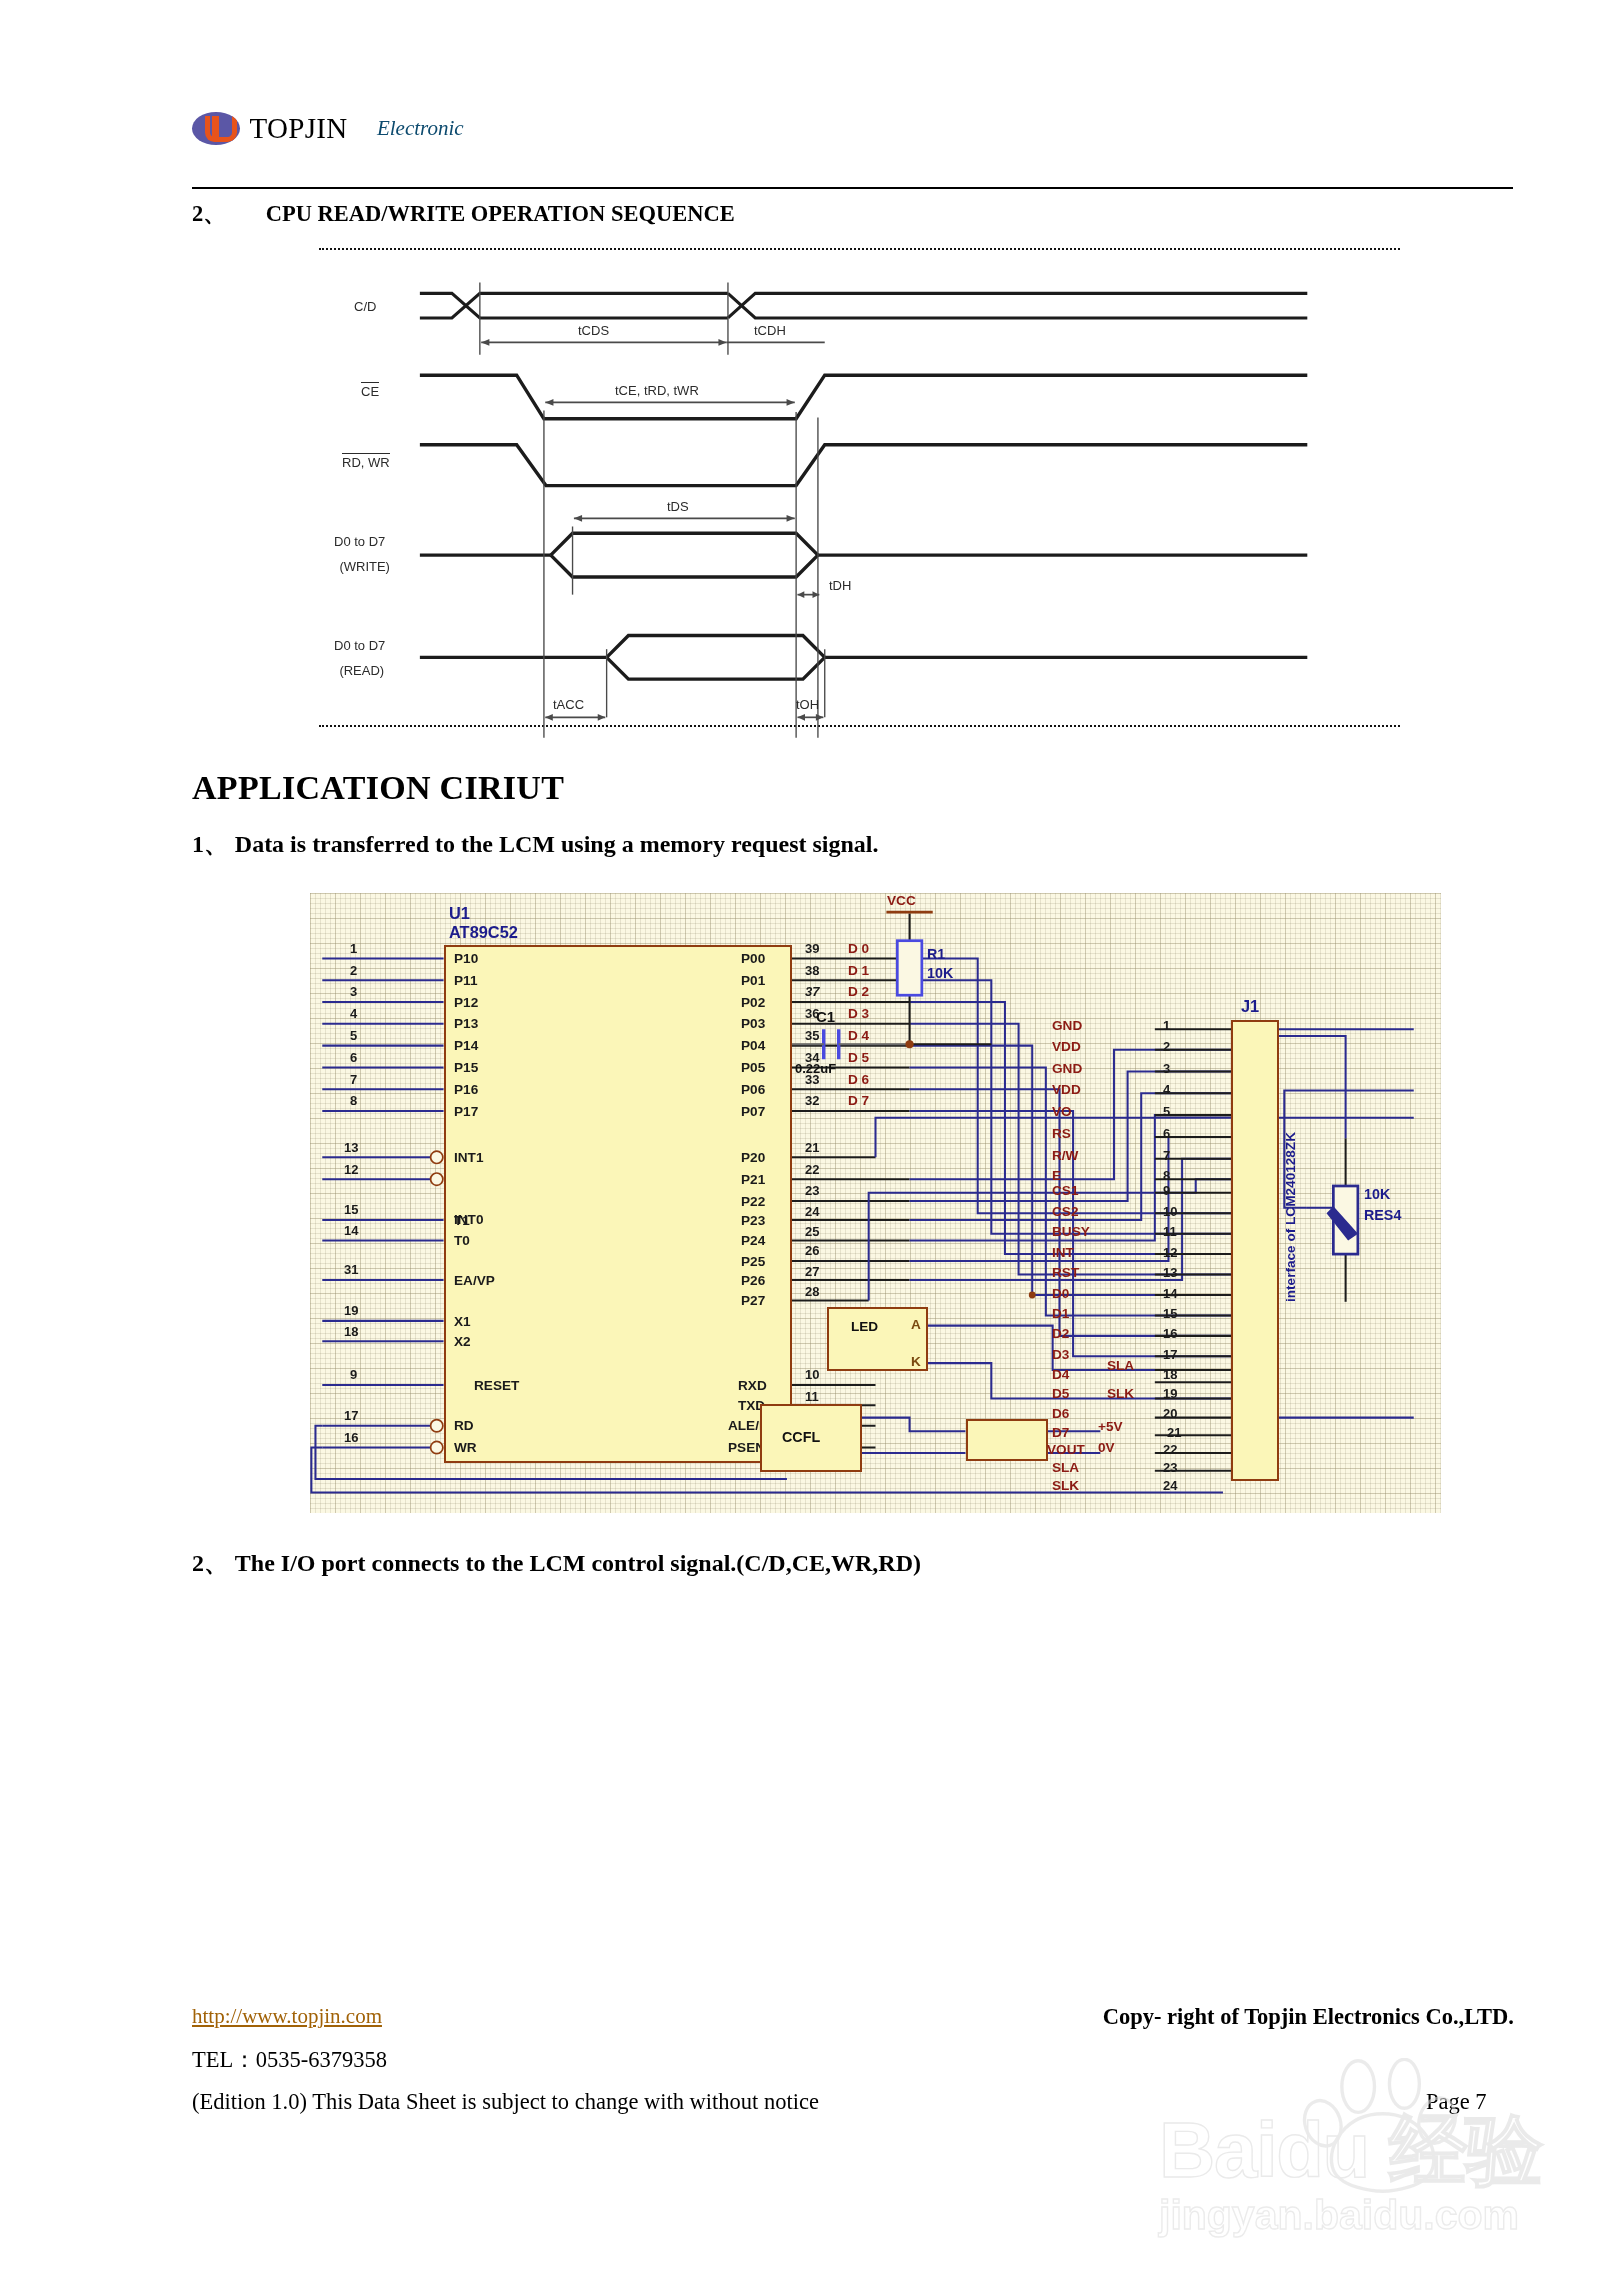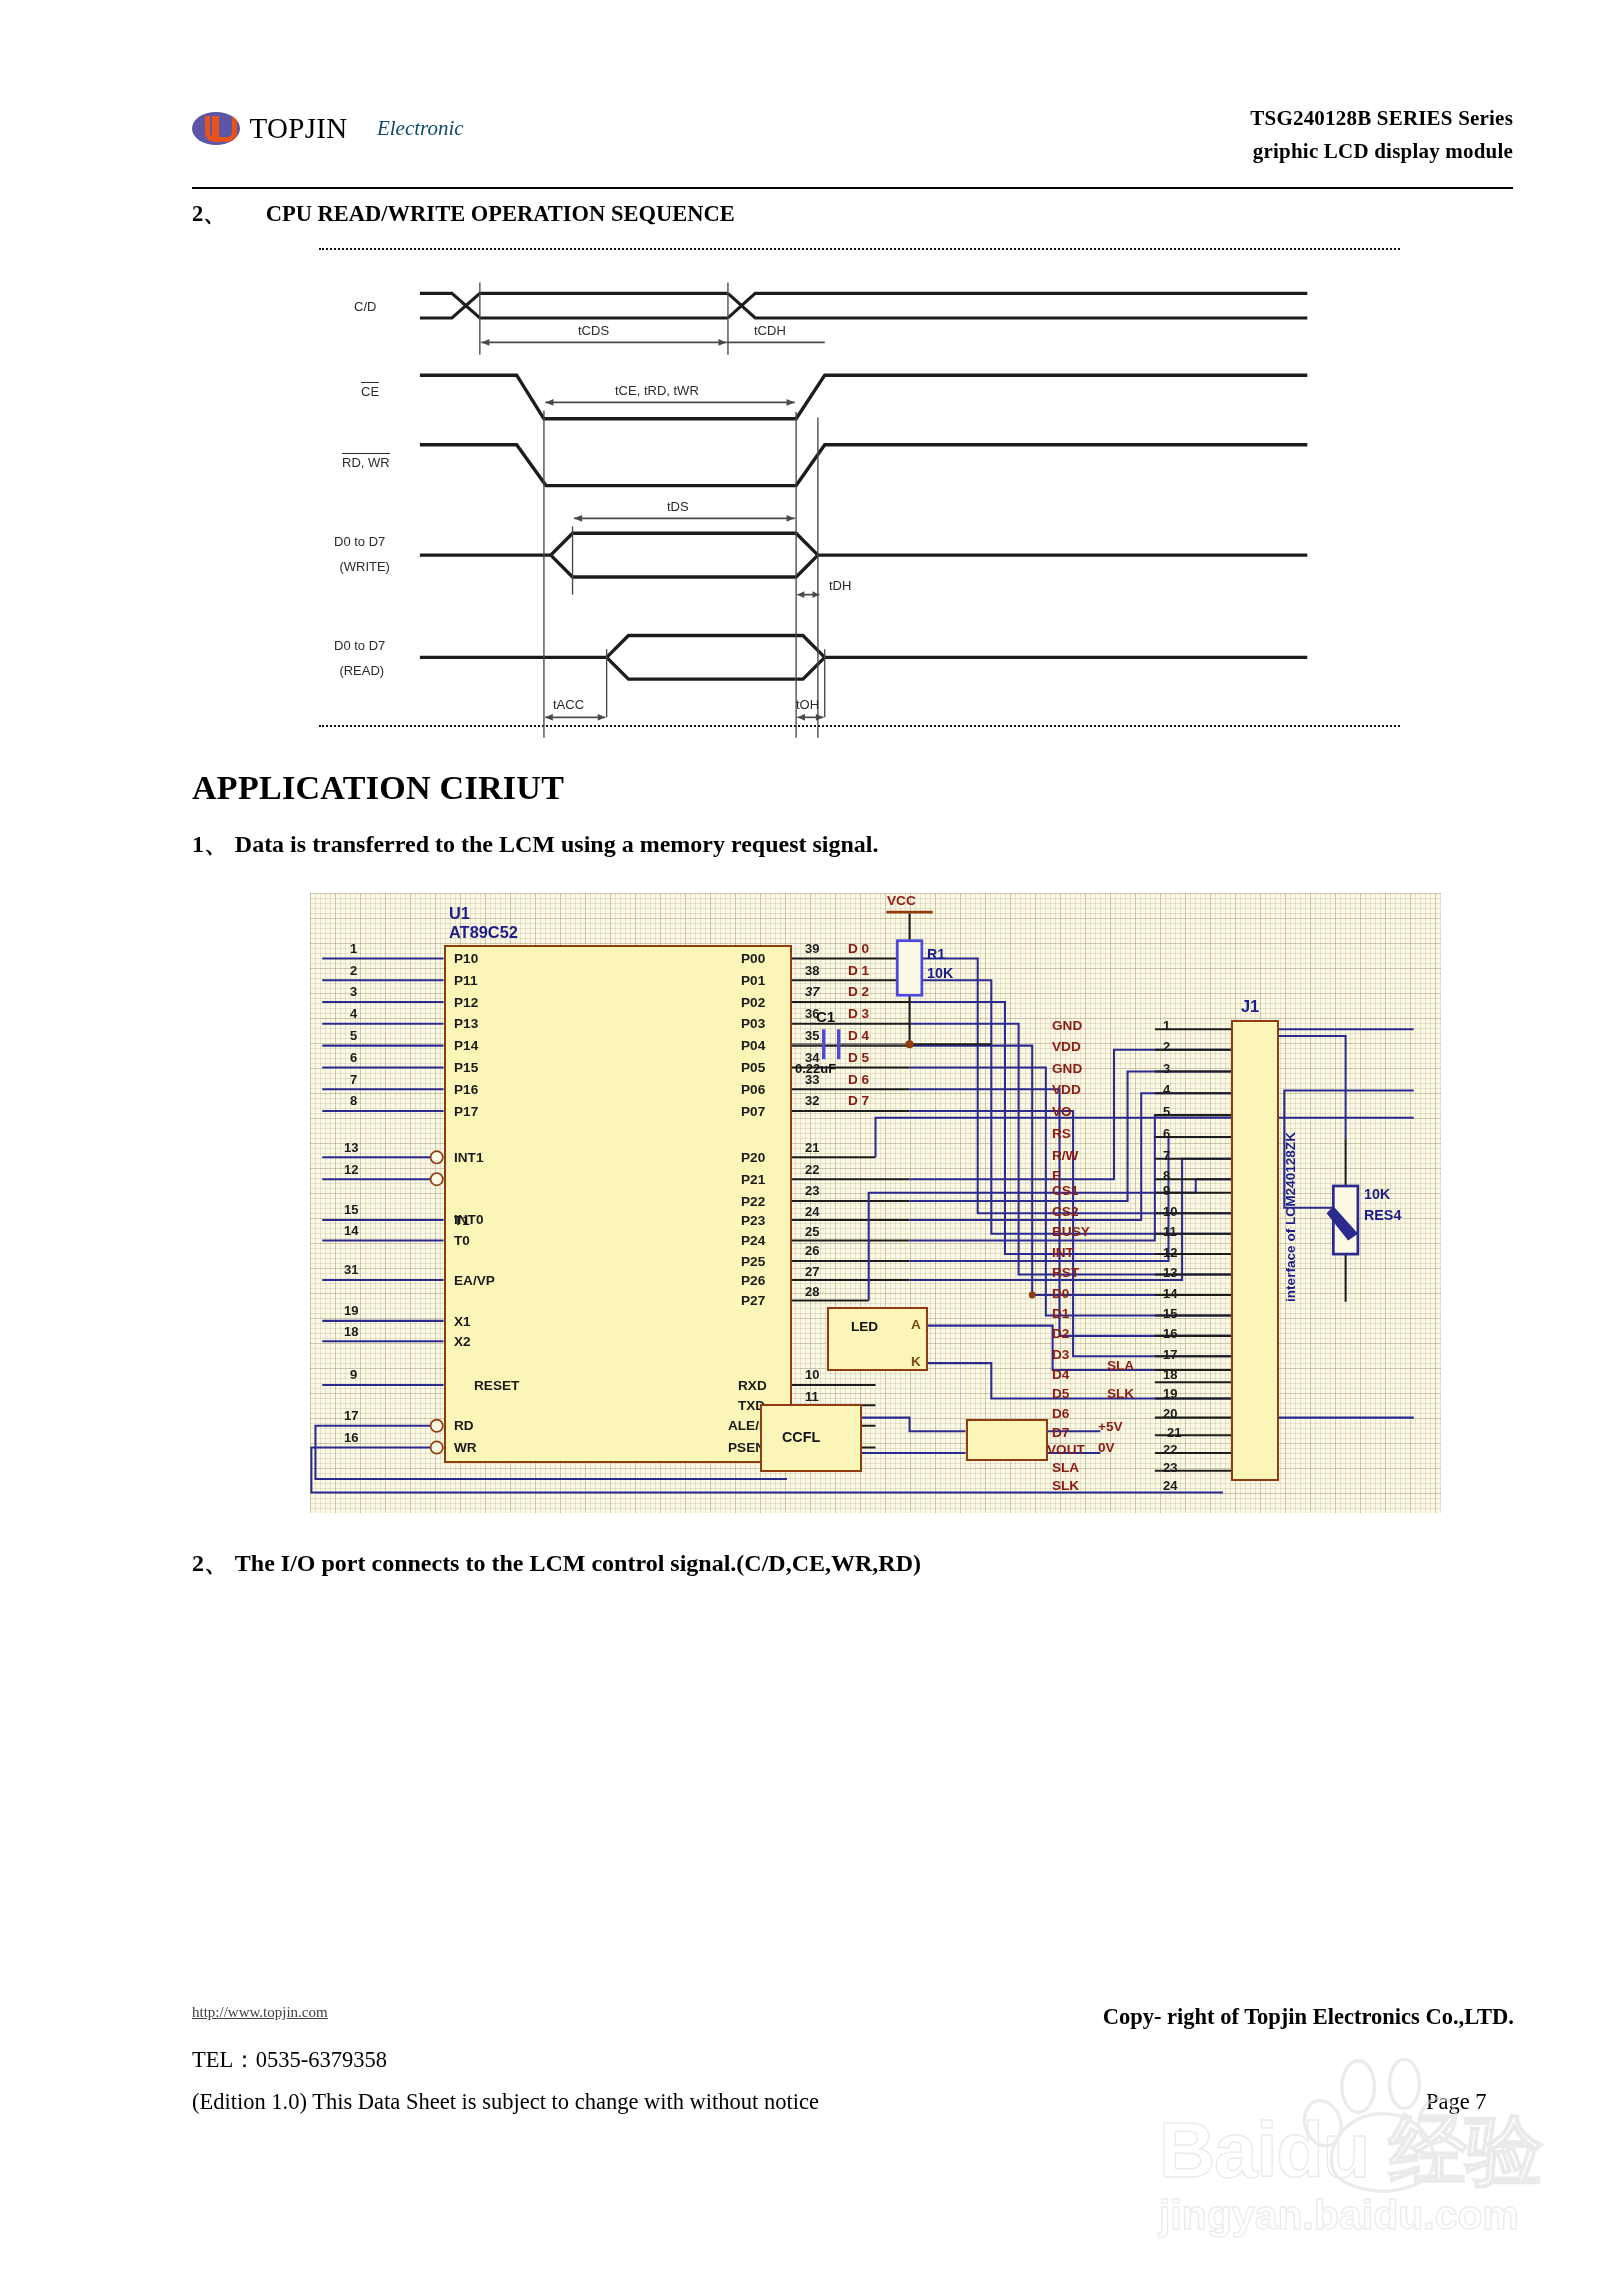--- a/index.html
+++ b/index.html
@@ -112,22 +112,22 @@
             font-size: 15px; font-weight: bold; color: #111; white-space: nowrap; }
   .vtext {
     position: absolute; font-family: "Liberation Sans", sans-serif;
     font-size: 13.6px; font-weight: bold; color: #1c1c8c;
     writing-mode: vertical-rl; transform: rotate(180deg);
     white-space: nowrap;
   }
 
   
   .footer { position: absolute; left: 192px; top: 2004px; width: 1322px; }
-  .f-url { position: absolute; left: 0; top: 0; font-size: 15px;
-           color: #404040; text-decoration: underline; }
+  .f-url { position: absolute; left: 0; top: 0; font-size: 21px;
+           color: #a16207; text-decoration: underline; }
   .f-copy { position: absolute; right: 0; top: 0; font-size: 22.5px; font-weight: bold; white-space: nowrap; }
   .f-tel { position: absolute; left: 0; top: 40px; font-size: 22.5px; white-space: nowrap; }
   .f-note { position: absolute; left: 0; top: 85px; font-size: 22.5px; white-space: nowrap; }
   .f-page { position: absolute; left: 1234px; top: 85px; font-size: 22.5px; }
 
   
   .wm {
     position: absolute; left: 1159px; top: 2058px;
     width: 423px; height: 211px;
     opacity: .55; pointer-events: none;
@@ -153,24 +153,20 @@
 </head>
 <body>
 
 <div class="page">
 
   <div class="hdr">
     <div class="logo-wrap">
       <div class="logo-ell"></div>
       <span class="logo-topjin">TOPJIN</span>
       <span class="logo-elec">Electronic</span>
-    </div>
-    <div class="hdr-right">
-      <div class="hdr-r1">TSG240128B SERIES Series</div>
-      <div class="hdr-r2">griphic LCD display module</div>
     </div>
   </div>
   <div class="hdr-rule"></div>
 
   <div class="sec-num-head" id="sec1-head">
     <span class="num">2、</span><span>CPU READ/WRITE OPERATION SEQUENCE</span>
   </div>
 
   <div class="timing">
     <div class="dash-top"></div>

